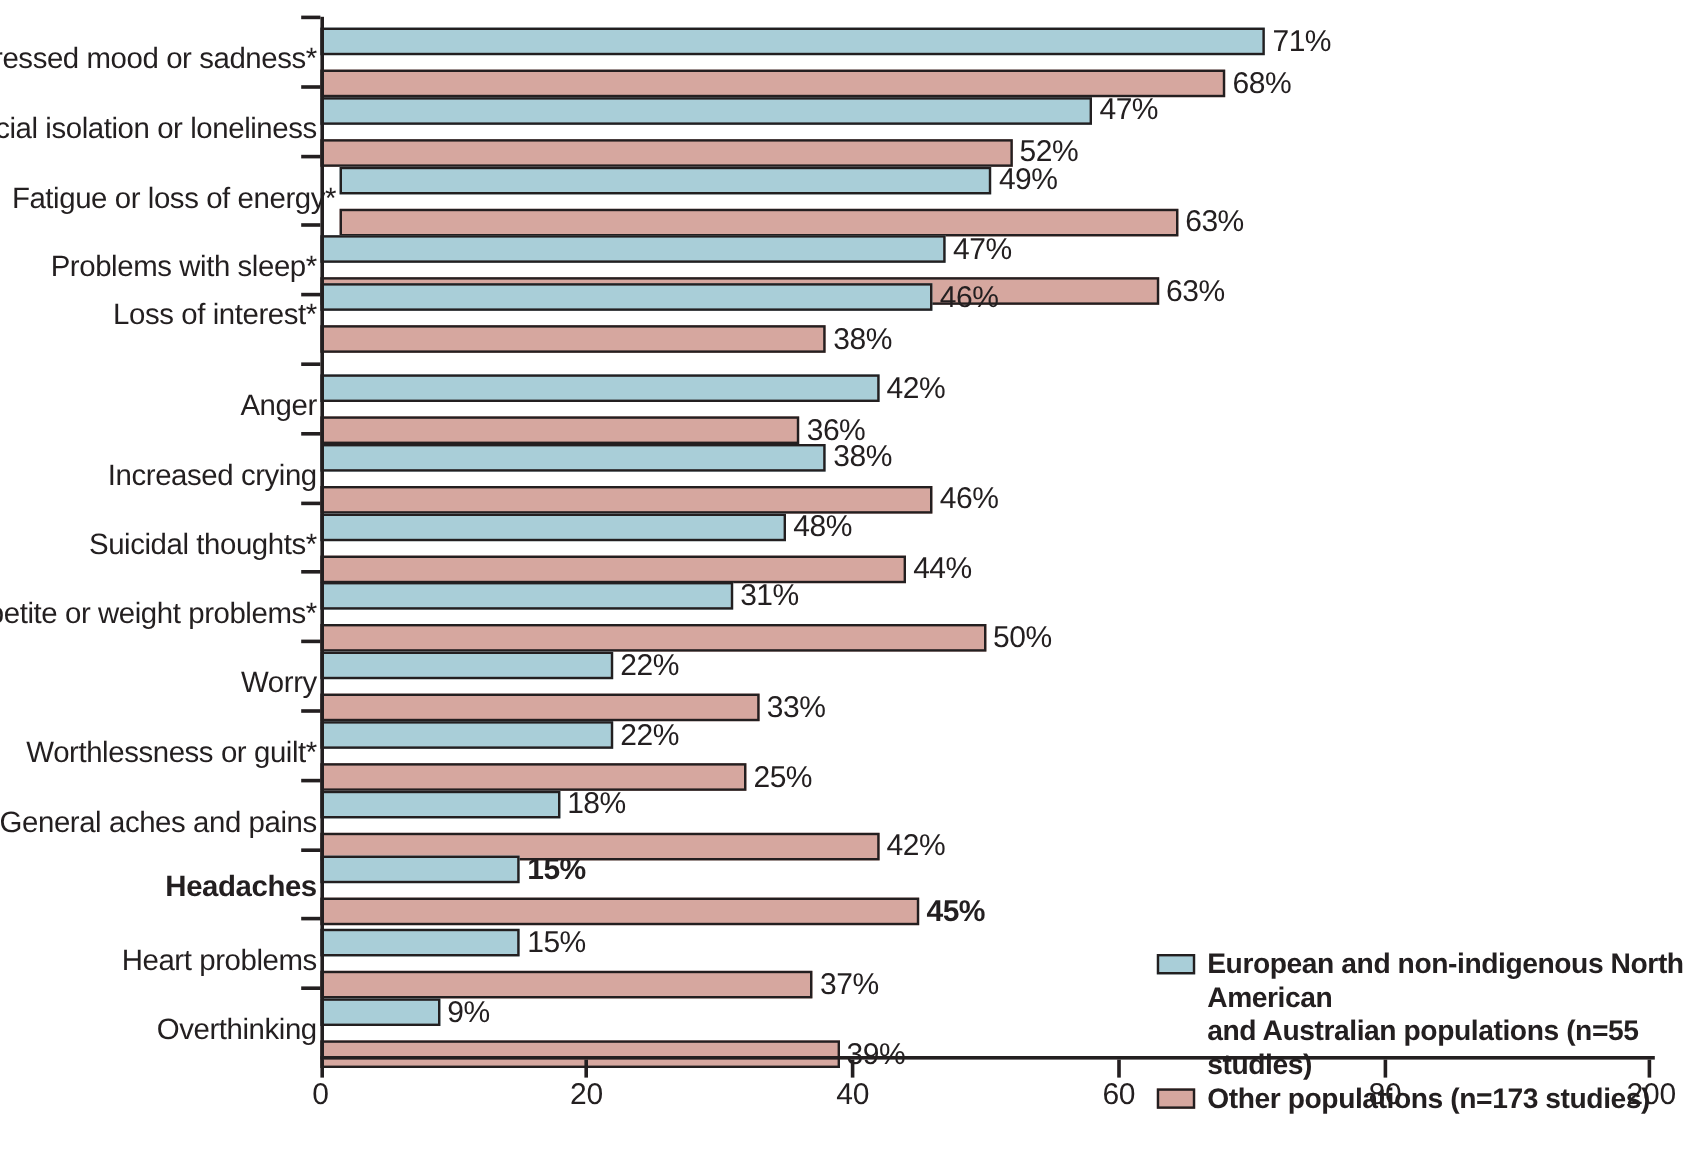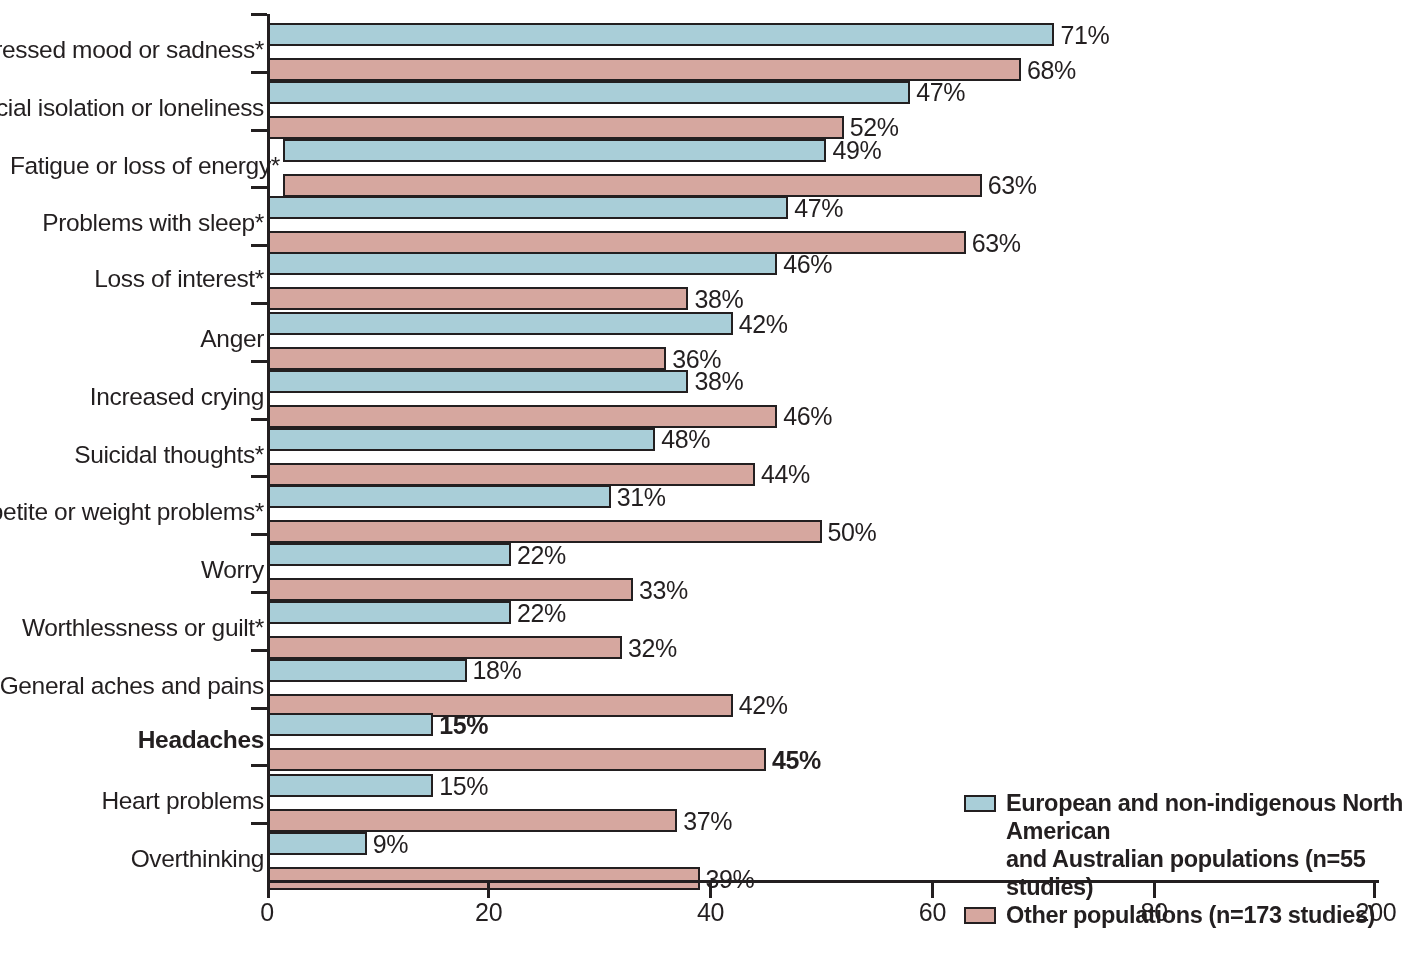--- a/index.html
+++ b/index.html
@@ -197,21 +197,21 @@
         <div class="bar-row" style="top: 9px;">
           <div class="bar a" style="width: 521.23px;"></div>
           <span class="bar-value" style="left: 527.23px;">47%</span>
         </div>
         <div class="bar-row" style="top: 44px;">
           <div class="bar b" style="width: 698.67px;"></div>
           <span class="bar-value" style="left: 704.67px;">63%</span>
         </div>
       </div>
       <div class="ytick" style="top: 172.4px;"></div>
-      <div class="group" style="top: 229px; height: 57.8px;">
+      <div class="group" style="top: 213px; height: 57.8px;">
         <div class="cat-label" style="top: 22px;">Loss of interest*</div>
         <div class="bar-row" style="top: 9px;">
           <div class="bar a" style="width: 510.14px;"></div>
           <span class="bar-value" style="left: 516.14px;">46%</span>
         </div>
         <div class="bar-row" style="top: 44px;">
           <div class="bar b" style="width: 421.42px;"></div>
           <span class="bar-value" style="left: 427.42px;">38%</span>
         </div>
       </div>
@@ -277,21 +277,21 @@
       </div>
       <div class="ytick" style="top: 519.2px;"></div>
       <div class="group" style="top: 578px; height: 57.8px;">
         <div class="cat-label" style="top: 22px;">Worthlessness or guilt*</div>
         <div class="bar-row" style="top: 9px;">
           <div class="bar a" style="width: 243.98px;"></div>
           <span class="bar-value" style="left: 249.98px;">22%</span>
         </div>
         <div class="bar-row" style="top: 44px;">
           <div class="bar b" style="width: 354.88px;"></div>
-          <span class="bar-value" style="left: 360.88px;">32%</span>
+          <span class="bar-value" style="left: 360.88px;">25%</span>
         </div>
       </div>
       <div class="ytick" style="top: 577px;"></div>
       <div class="group" style="top: 635.8px; height: 57.8px;">
         <div class="cat-label" style="top: 22px;">General aches and pains</div>
         <div class="bar-row" style="top: 9px;">
           <div class="bar a" style="width: 199.62px;"></div>
           <span class="bar-value" style="left: 205.62px;">18%</span>
         </div>
         <div class="bar-row" style="top: 44px;">

